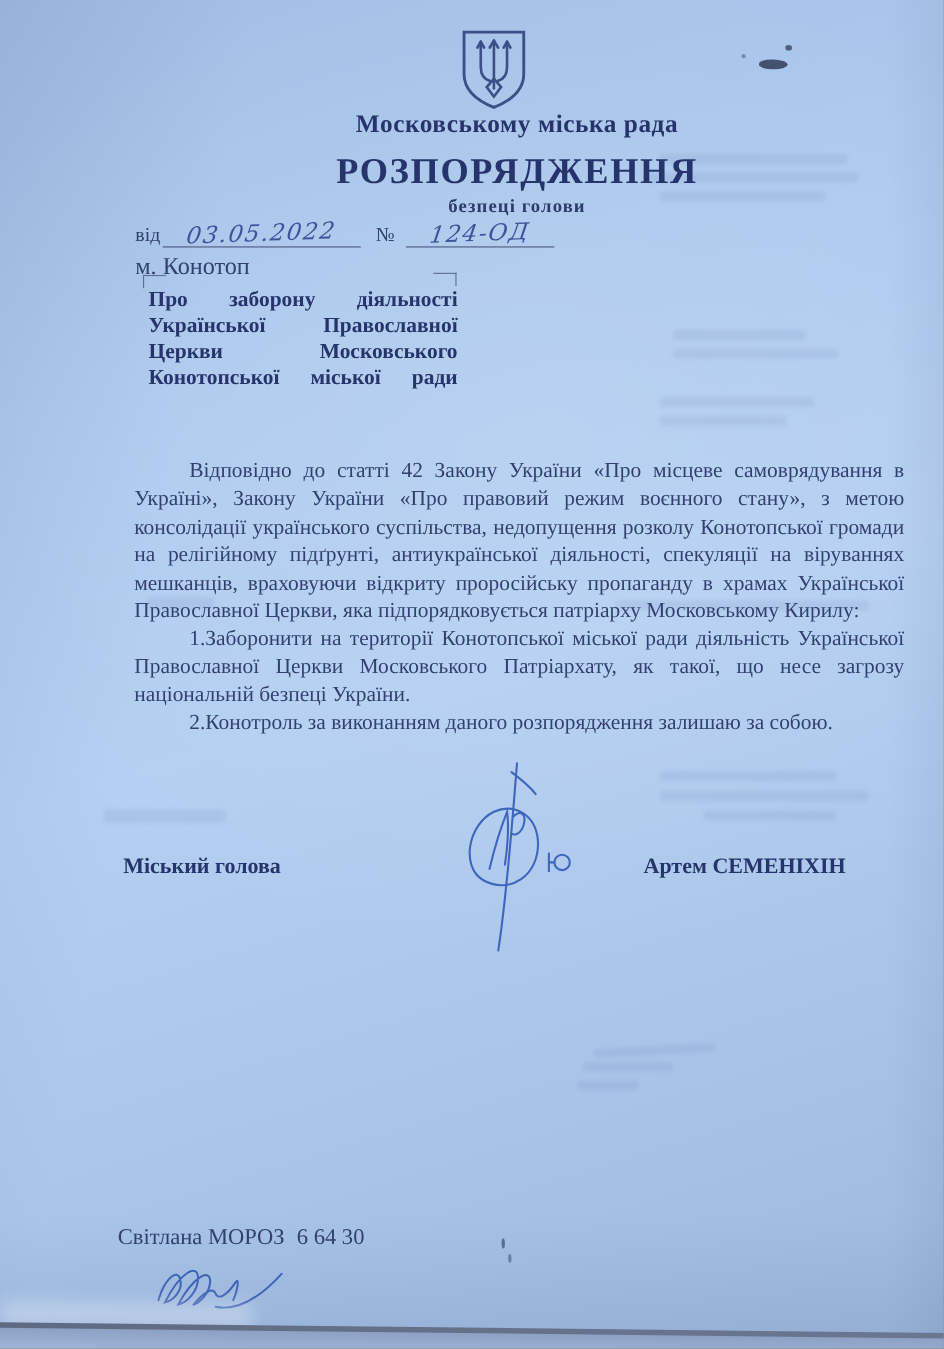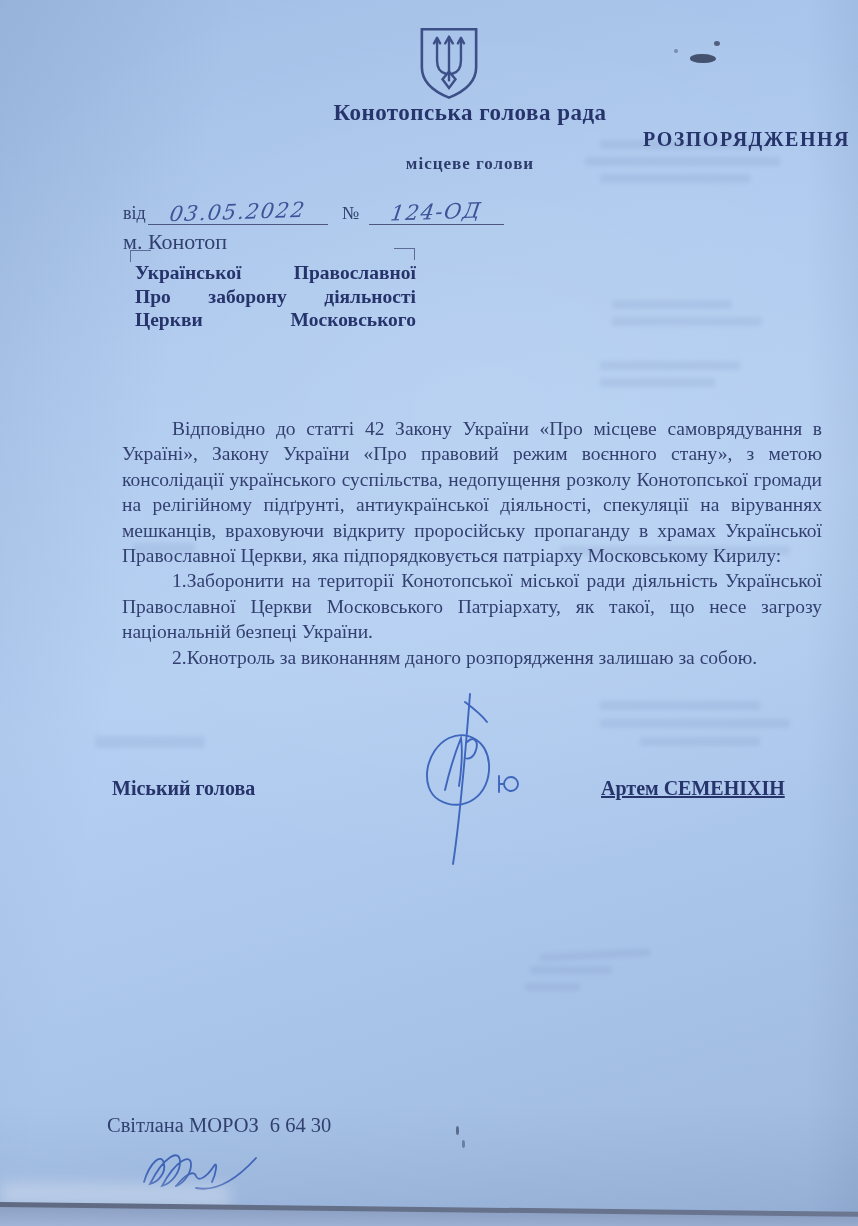--- a/index.html
+++ b/index.html
@@ -14,21 +14,21 @@
     background:
       linear-gradient(100deg, rgba(58,78,120,0.10), rgba(0,0,0,0) 22%),
       linear-gradient(0deg, rgba(58,78,120,0.10), rgba(0,0,0,0) 10%),
       linear-gradient(270deg, rgba(58,78,120,0.08), rgba(0,0,0,0) 6%);
   }
 
   
   .emblem { position:absolute; left:416px; top:26px; width:66px; height:76px; }
   .hdr { position:absolute; left:90px; top:100px; width:760px; text-align:center; }
   .org   { font-size:23px; font-weight:bold; color:#27346b; letter-spacing:0.5px; }
-  .dtype { font-size:20px; font-weight:bold; color:#27346b; letter-spacing:1.5px; margin-top:2px;text-align:right; }
+  .dtype { font-size:33px; font-weight:bold; color:#27346b; letter-spacing:1.5px; margin-top:12px; }
   .dsub  { font-size:17px; font-weight:bold; color:#2c3a6c; letter-spacing:1px; margin-top:3px; }
 
   
   .dateline { position:absolute; left:123px; top:200px; font-size:18px; color:#31406e; }
   .uline { display:inline-block; border-bottom:1.6px solid #4b5780; text-align:center; }
   .uline.date { width:180px; margin-left:2px; }
   .uline.num  { width:135px; margin-left:10px; }
   .hand { display:inline-block; font-family:"DejaVu Serif", serif; font-style:italic;
           color:#3c5499; font-size:21px; letter-spacing:1.5px;
           transform:skewX(-10deg) rotate(-2deg); }
@@ -43,21 +43,21 @@
   .subject div { font-size:19.5px; font-weight:bold; color:#27346b;
                  line-height:23.6px; text-align:justify; text-align-last:justify; }
 
   
   .body { position:absolute; left:122px; top:416px; width:700px;
           font-size:19.5px; line-height:25.4px; color:#333f6e; text-align:justify; }
   .body p { margin:0; text-indent:50px; }
 
   
   .sig-title { position:absolute; left:112px; top:777px; font-size:20px; font-weight:bold; color:#27346b; }
-  .sig-name  { position:absolute; left:601px; top:777px; font-size:20px; font-weight:bold; color:#27346b;text-decoration:underline; }
+  .sig-name  { position:absolute; left:585px; top:777px; font-size:20px; font-weight:bold; color:#27346b; }
   .sig-svg   { position:absolute; left:415px; top:690px; width:130px; height:180px; }
 
   
   .exec { position:absolute; left:107px; top:1114px; font-size:20.5px; color:#31406e; }
   .exec .phone { margin-left:11px; }
   .exec-sig { position:absolute; left:138px; top:1136px; width:125px; height:58px; }
 
   
   .bleed { position:absolute; background:#54699c; opacity:0.11; filter:blur(2px); border-radius:2px; }
   .smudge { position:absolute; background:#2a3550; border-radius:45% 55% 50% 50%; }
@@ -105,36 +105,37 @@
       <path d="M30,10 l-3.5,6 M30,10 l3.5,6"></path>
       <path d="M19,11 V32 Q19,42 27,44"></path>
       <path d="M19,11 l-2.8,5 M19,11 l2.8,5"></path>
       <path d="M41,11 V32 Q41,42 33,44"></path>
       <path d="M41,11 l-2.8,5 M41,11 l2.8,5"></path>
       <path d="M30,42 l-6,7 6,8 6,-8 z"></path>
     </g>
   </svg>
 
   <div class="hdr">
-    <div class="org">Конотопська голова рада</div>
+    <div class="org">Московському міська рада</div>
     <div class="dtype">РОЗПОРЯДЖЕННЯ</div>
-    <div class="dsub">місцеве голови</div>
+    <div class="dsub">безпеці голови</div>
   </div>
 
   <div class="dateline">
     <span>від</span><span class="uline date"><span class="hand">03.05.2022</span></span><span class="no-sign">№</span><span class="uline num"><span class="hand">124-ОД</span></span>
   </div>
   <div class="place">м. Конотоп</div>
 
   <div class="cmark l"></div>
   <div class="cmark r"></div>
   <div class="subject">
+    <div>Про заборону діяльності</div>
     <div>Української Православної</div>
-    <div>Про заборону діяльності</div>
     <div>Церкви Московського</div>
+    <div>Конотопської міської ради</div>
   </div>
 
   <div class="body">
     <p>Відповідно до статті 42 Закону України «Про місцеве самоврядування в Україні», Закону України «Про правовий режим воєнного стану», з метою консолідації українського суспільства, недопущення розколу Конотопської громади на релігійному підґрунті, антиукраїнської діяльності, спекуляції на віруваннях мешканців, враховуючи відкриту проросійську пропаганду в храмах Української Православної Церкви, яка підпорядковується патріарху Московському Кирилу:</p>
     <p>1.Заборонити на території Конотопської міської ради діяльність Української Православної Церкви Московського Патріархату, як такої, що несе загрозу національній безпеці України.</p>
     <p>2.Конотроль за виконанням даного розпорядження залишаю за собою.</p>
   </div>
 
   <div class="sig-title">Міський голова</div>
   <svg class="sig-svg" viewBox="0 0 130 180">

